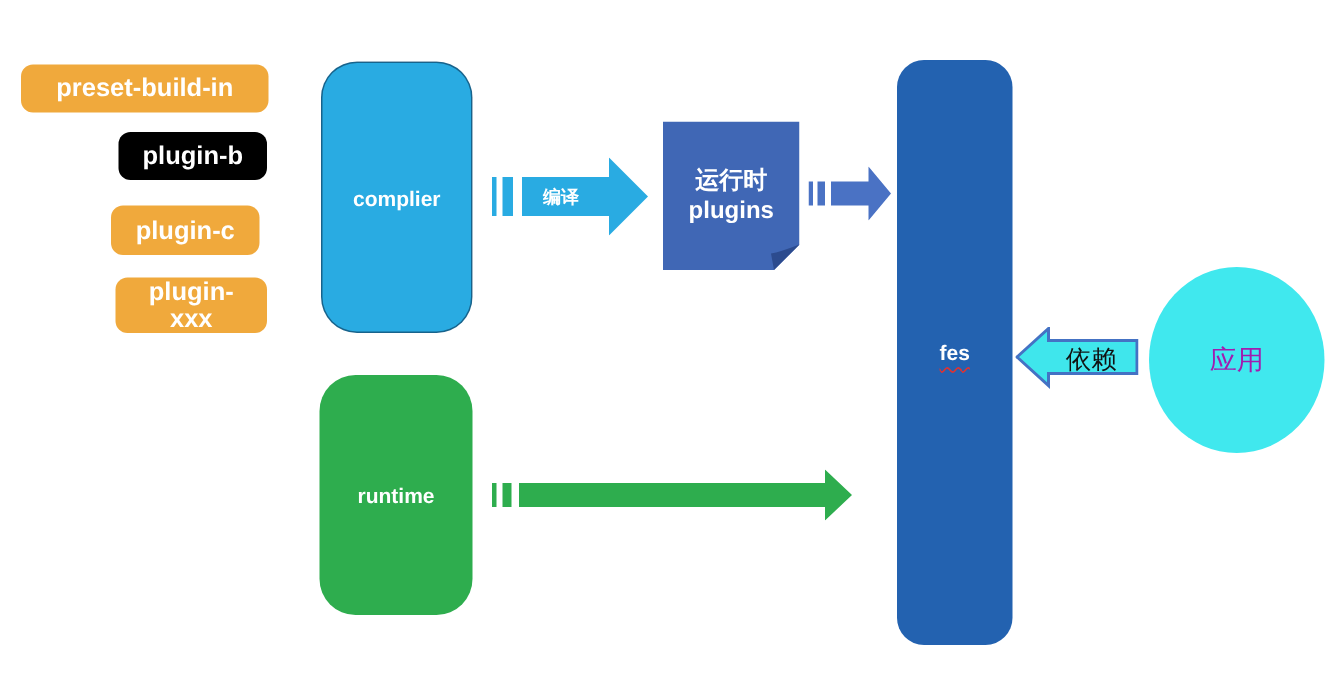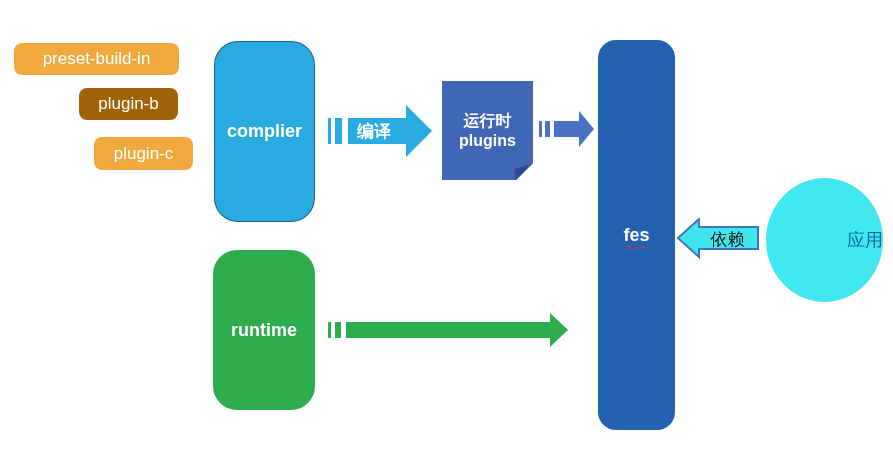--- a/index.html
+++ b/index.html
@@ -5,32 +5,32 @@
   html,body { margin:0; padding:0; background:#ffffff; }
   .canvas {
     position:relative; width:893px; height:455px; background:#ffffff;
     font-family:"Liberation Sans", sans-serif; overflow:hidden;
   }
   .abs { position:absolute; }
 
   
   .chip {
     position:absolute; border-radius:8px; color:#fff;
-    font-size:17px; font-weight:normal; line-height:18px;
+    font-size:17px; font-weight:bold; line-height:18px;
     display:flex; align-items:center; justify-content:center; text-align:center;
     box-sizing:border-box;
   }
   #chip-preset { left:14px;  top:43px;  width:165px; height:32px; }
   #chip-b      { left:79px;  top:88px;  width:99px;  height:32px; }
-  #chip-c      { left:94px;  top:137px; width:99px;  height:33px; }
+  #chip-c      { left:74px;  top:137px; width:99px;  height:33px; }
   #chip-xxx    { left:77px;  top:185px; width:101px; height:37px; padding:0 13px; }
 
   
   .bigbox {
-    position:absolute; color:#fff; font-size:18px; font-weight:bold;
+    position:absolute; color:#fff; font-size:14px; font-weight:bold;
     display:flex; align-items:center; justify-content:center; box-sizing:border-box;
   }
   #complier-box { left:214px; top:41px;  width:101px; height:181px; border-radius:24px; border:1px solid rgba(10,40,70,.55); }
   #runtime-box  { left:213px; top:250px; width:102px; height:160px; border-radius:24px;text-align:center; }
   #fes-box      { left:598px; top:40px;  width:77px;  height:390px; border-radius:18px; }
   #fes-box .fes-label {
     text-decoration-line: underline;
     text-decoration-style: wavy;
     text-decoration-thickness: 1px;
     text-underline-offset: 4px;
@@ -41,44 +41,47 @@
     left:442px; top:81px; width:91px; height:99px;
     display:flex; flex-direction:column; align-items:center; justify-content:center;
     color:#fff; font-size:16px; font-weight:bold; line-height:20px; text-align:center;
   }
 
   
   .arrow-label {
     position:absolute; display:flex; align-items:center; justify-content:center;
     text-align:center; pointer-events:none;
   }
-  #compile-arrow-label { left:336px; top:117px; width:76px; height:28px; color:#fff; font-size:17px; font-weight:bold; }
+  #compile-arrow-label { left:336px; top:117px; width:76px; height:28px; color:#fff; font-size:12px; font-weight:bold; }
   #depend-arrow-label  { left:699px; top:226px; width:57px; height:26px; color:#111; font-size:17px; font-weight:normal;font-family:Liberation Serif, serif; }
 
   
   #app-ellipse {
     left:766px; top:178px; width:117px; height:124px; border-radius:50%;
-    display:flex; align-items:center; justify-content:flex-end;
-    color:#0369a1; font-size:18px; font-weight:normal;
+    display:flex; align-items:center; justify-content:center;
+    color:#a21caf; font-size:18px; font-weight:normal;
   }
   svg { display:block; }
 </style>
 </head>
 <body>
 
 <div class="canvas">
 
   <div class="chip" id="chip-preset" style="background-color: rgb(240, 169, 60);">
     <span>preset-build-in</span>
   </div>
-  <div class="chip" id="chip-b" style="background-color: #a16207; align-items: center;">
+  <div class="chip" id="chip-b" style="background-color: #000000; align-items: center;">
     <span>plugin-b</span>
   </div>
   <div class="chip" id="chip-c" style="background-color: rgb(240, 169, 60);">
     <span>plugin-c</span>
+  </div>
+  <div class="chip" id="chip-xxx" style="background-color: rgb(240, 169, 60);">
+    <span>plugin-xxx</span>
   </div>
 
   <div class="bigbox" id="complier-box" style="background-color: rgb(41, 171, 226);">
     <span>complier</span>
   </div>
 
   <svg class="abs" style="left:328px; top:105px;" width="104" height="52" viewBox="0 0 104 52">
     <rect x="0" y="13" width="3" height="26" fill="#29ABE2"></rect>
     <rect x="7" y="13" width="7" height="26" fill="#29ABE2"></rect>
     <path d="M20,13 H78 V0 L104,26 L78,52 V39 H20 Z" fill="#29ABE2"></path>

